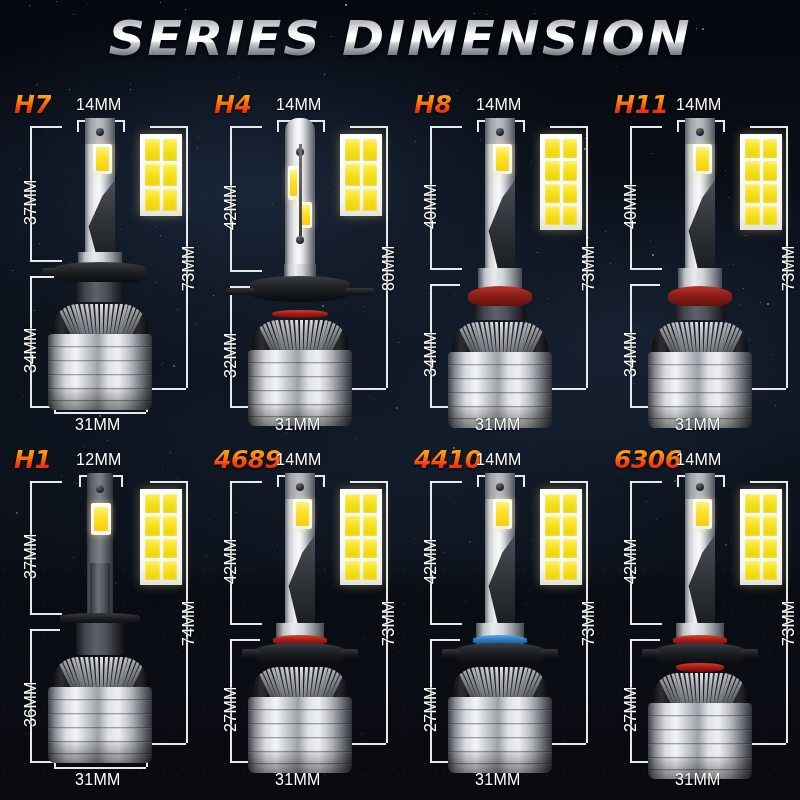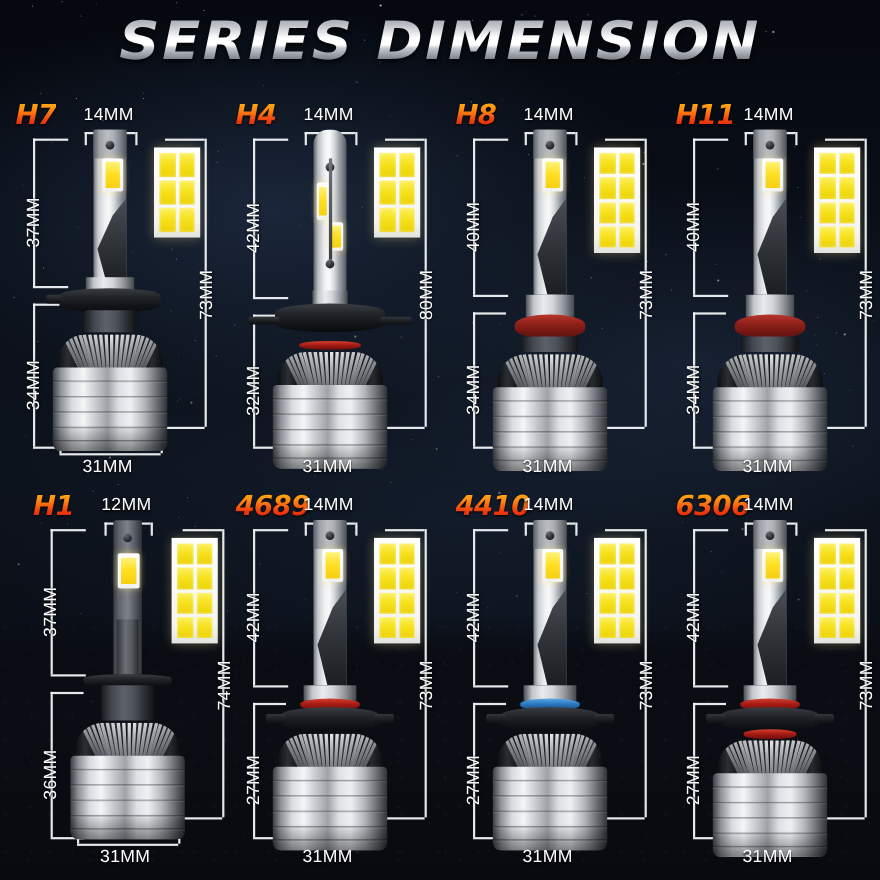--- a/index.html
+++ b/index.html
@@ -700,21 +700,21 @@
         </div>
         <div class="body" style="left: 48px; top: 264px; width: 104px; height: 76px;">
           <div class="rib" style="top: 12px;"></div>
           <div class="rib" style="top: 26px;"></div>
           <div class="rib" style="top: 40px;"></div>
           <div class="rib" style="top: 54px;"></div>
           <div class="rib" style="top: 66px;"></div>
         </div>
       </div>
     </div>
-    <div class="cell" style="left: 16px; top: 443px;">
+    <div class="cell" style="left: 0px; top: 443px;">
       <span class="label" style="left: 14px; top: 2px;">H1</span>
       <div class="ln h" style="left: 79px; top: 32px; width: 42px;"></div>
       <div class="ln v" style="left: 79px; top: 32px; height: 12px;"></div>
       <div class="ln v" style="left: 121px; top: 32px; height: 12px;"></div>
       <span class="dim" style="left: 76px; top: 8px;">12MM</span>
       <div class="ln v" style="left: 30px; top: 38px; height: 132px;"></div>
       <div class="ln h" style="left: 30px; top: 38px; width: 32px;"></div>
       <div class="ln h" style="left: 30px; top: 170px; width: 32px;"></div>
       <span class="dim vert" style="left: 22px; top: 136px;">37MM</span>
       <div class="ln v" style="left: 186px; top: 38px; height: 262px;"></div>

